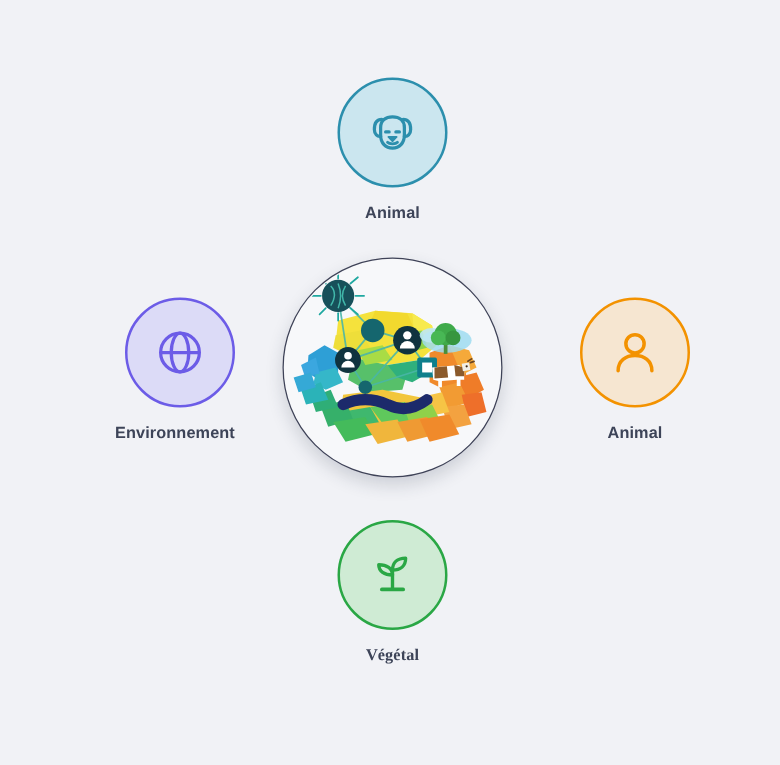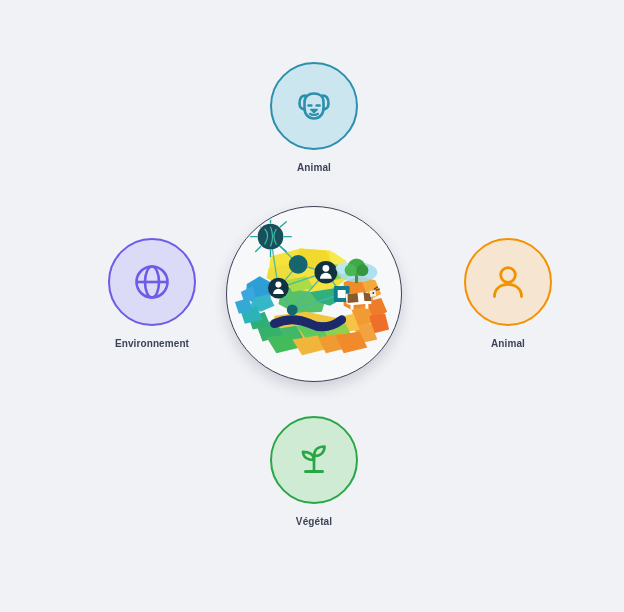--- a/index.html
+++ b/index.html
@@ -34,33 +34,33 @@
     height: 88px;
     border-radius: 50%;
     border: 2px solid #888;
     display: flex;
     align-items: center;
     justify-content: center;
     box-sizing: border-box;
   }
   .node-label {
     margin-top: 13px;
-    font-size: 10px;
+    font-size: 13px;
     font-weight: bold;
     color: #3d4458;
     letter-spacing: 0.1px;
     white-space: nowrap;
     line-height: 1;
   }
 
   
   #node-animal        { left: 270px; top: 62px; }
-  #node-environnement { left: 108px;  top: 238px; }
+  #node-environnement { left: 92px;  top: 238px; align-items: flex-end; }
   #node-humain        { left: 464px; top: 238px; }
-  #node-vegetal       { left: 270px; top: 416px; }
+  #node-vegetal       { left: 270px; top: 416px; font-family: Liberation Serif, serif; }
 
   
   #node-animal .node-circle        { border-color: #2c8fad; background: #cbe6ef; }
   #node-environnement .node-circle { border-color: #6c5ce7; background: #dcdbf7; }
   #node-humain .node-circle        { border-color: #f39200; background: #f6e6d1; }
   #node-vegetal .node-circle       { border-color: #2aa745; background: #cfebd4; }
 
   
   #center-hub {
     position: absolute;

